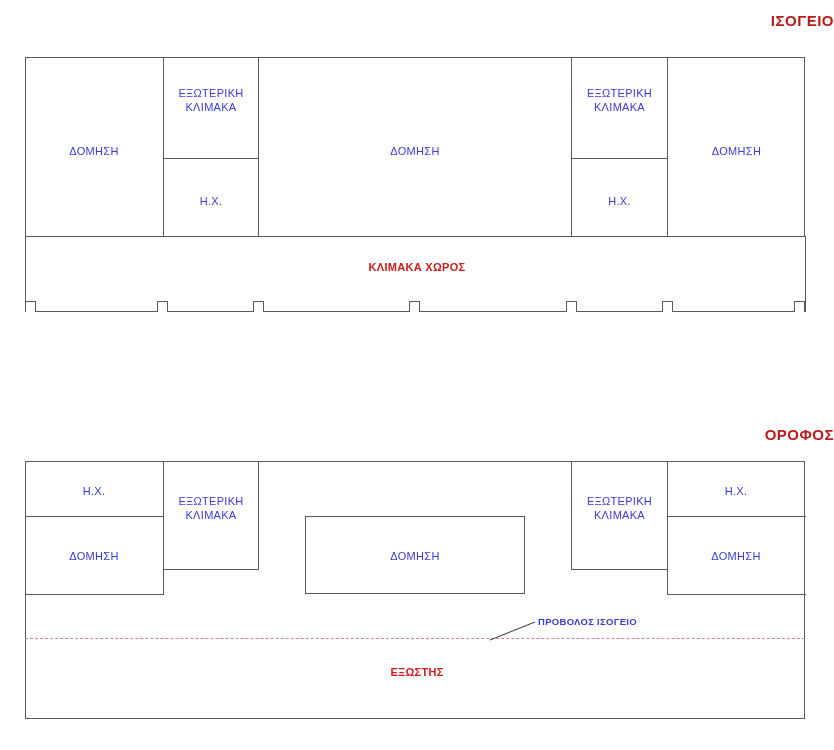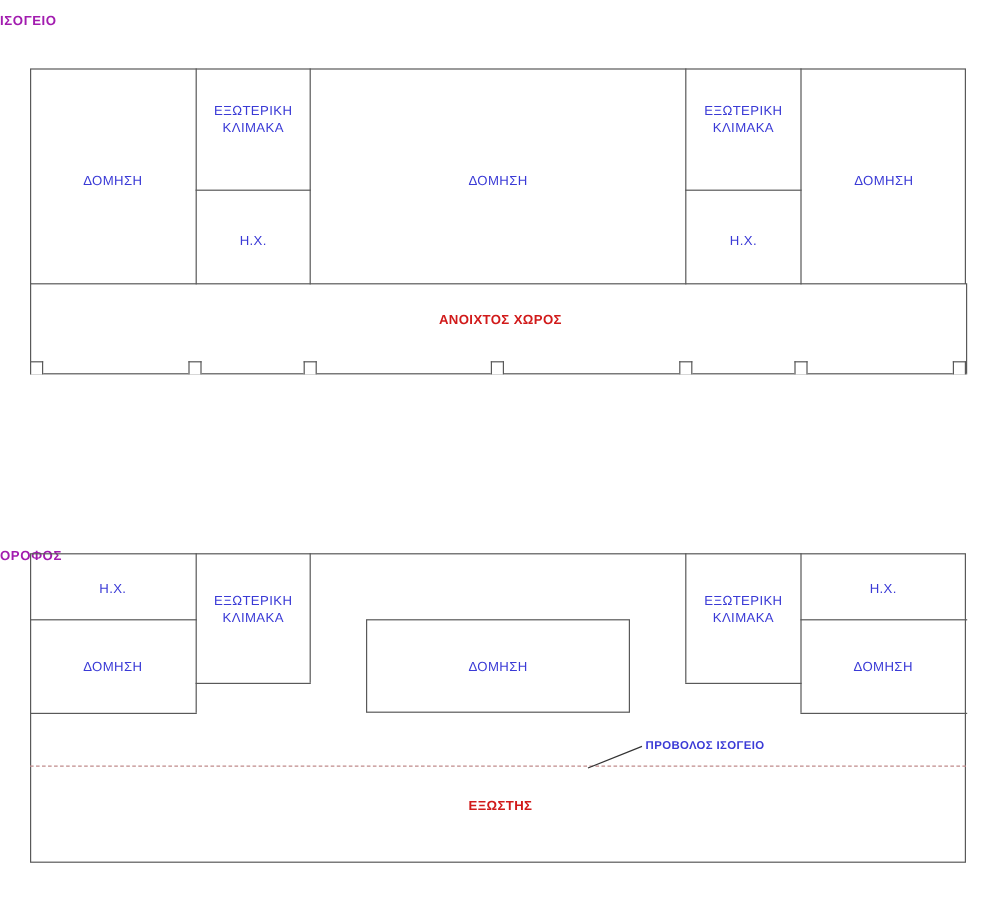--- a/index.html
+++ b/index.html
@@ -11,24 +11,24 @@
     width: 834px;
     height: 750px;
     position: relative;
     font-family: "Liberation Sans", sans-serif;
     overflow: hidden;
   }
 
   .plan-title {
     position: absolute;
     width: 100%;
-    text-align: left;
-    font-size: 11px;
+    text-align: right;
+    font-size: 15px;
     font-weight: bold;
-    color: #a21caf;
+    color: #b91c1c;
     letter-spacing: 0.5px;
   }
 
   
   .abs { position: absolute; }
 
   .room {
     position: absolute;
     box-sizing: border-box;
     border: 1px solid #595959;
@@ -128,32 +128,32 @@
   </div>
 
   <div class="room-label" style="left:571px; top:194px; width:97px;">Η.Χ.</div>
 
   <div class="room-label" style="left:668px; top:144px; width:137px;">ΔΟΜΗΣΗ</div>
 
   <div class="vline" style="left:25px; top:236px; height:75px;"></div>
   <div class="vline" style="left:805px; top:236px; height:75px;"></div>
   <div class="hline" style="left:25px; top:311px; width:781px;"></div>
 
-  <div class="red-label" style="left:0; top:260px;">ΑΝΟΙΧΤΟΣ ΧΩΡΟΣ</div>
+  <div class="red-label" style="left:0; top:260px;">ΚΛΙΜΑΚΑ ΧΩΡΟΣ</div>
 
   <div class="pilaster" style="left:25px;  top:301px; width:11px; height:11px;"></div>
   <div class="pilaster" style="left:157px; top:301px; width:11px; height:11px;"></div>
   <div class="pilaster" style="left:253px; top:301px; width:11px; height:11px;"></div>
   <div class="pilaster" style="left:409px; top:301px; width:11px; height:11px;"></div>
   <div class="pilaster" style="left:566px; top:301px; width:11px; height:11px;"></div>
   <div class="pilaster" style="left:662px; top:301px; width:11px; height:11px;"></div>
   <div class="pilaster" style="left:794px; top:301px; width:11px; height:11px;"></div>
 </div>
 
-<div class="plan-title" style="left:0; top:426px;margin-top:32px;">ΟΡΟΦΟΣ</div>
+<div class="plan-title" style="left:0; top:426px;">ΟΡΟΦΟΣ</div>
 
 <div class="abs" style="left:0; top:0; width:834px; height:750px;">
 
   <div class="room" style="left:25px; top:461px; width:780px; height:258px;"></div>
 
   <div class="vline" style="left:163px; top:461px; height:133px;"></div>
   <div class="hline" style="left:25px; top:516px; width:139px;"></div>
   <div class="hline" style="left:25px; top:594px; width:139px;"></div>
 
   <div class="room-label" style="left:25px; top:484px; width:138px;">Η.Χ.</div>

